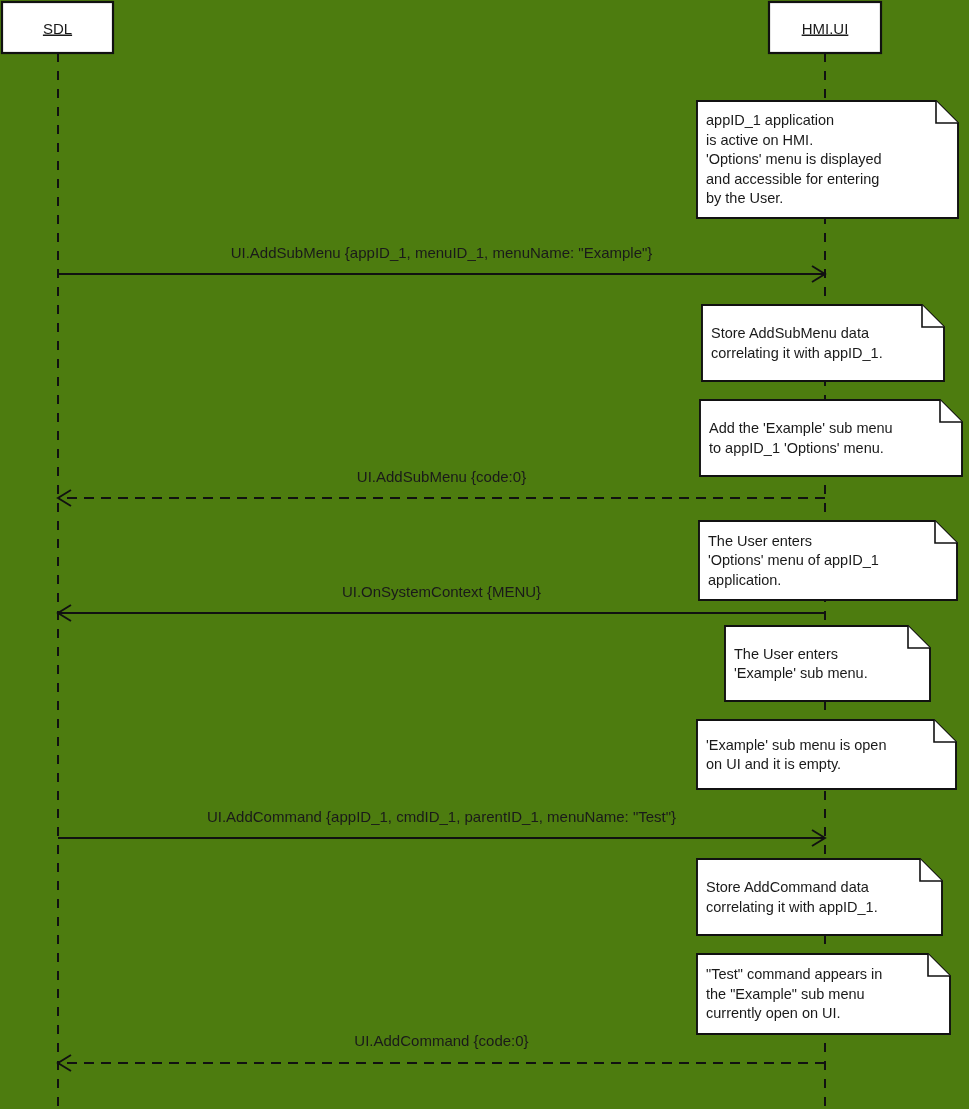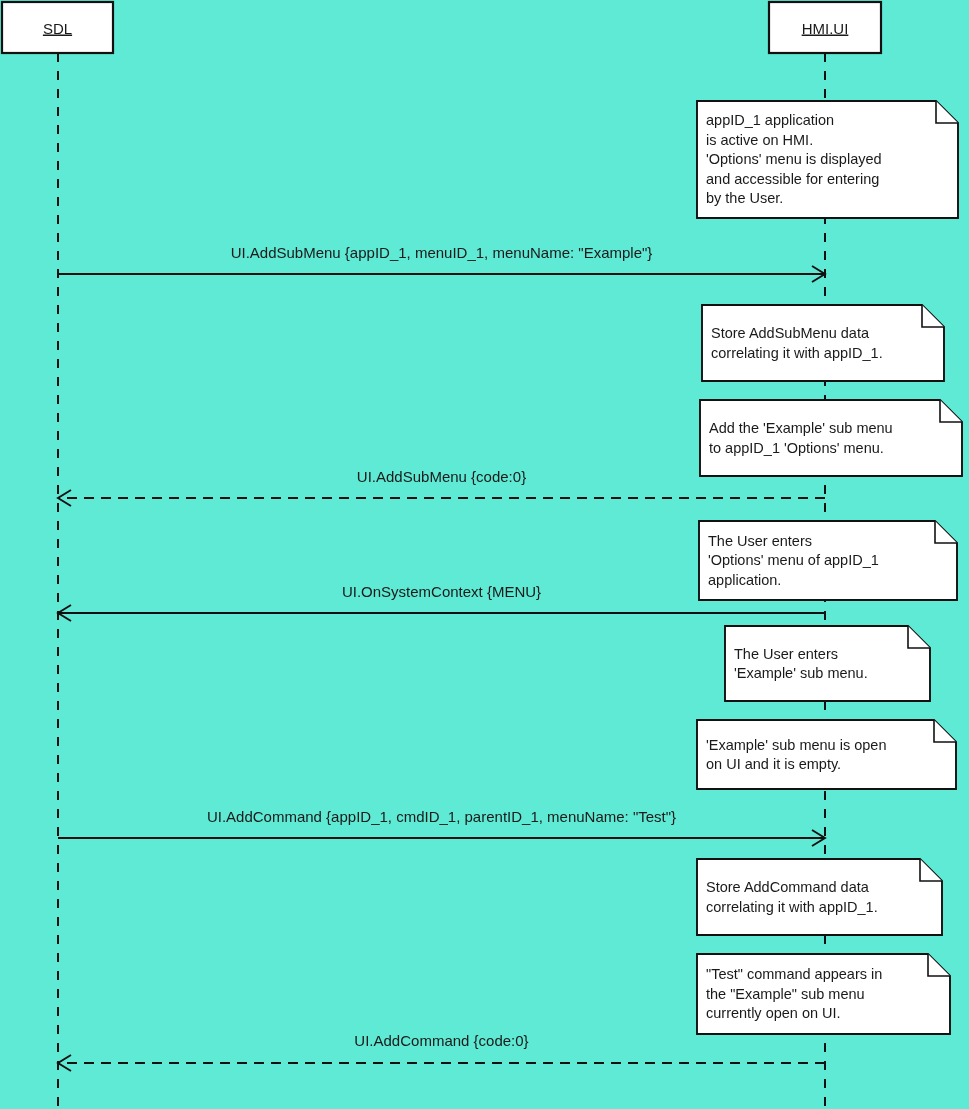--- a/index.html
+++ b/index.html
@@ -7,21 +7,21 @@
     padding: 0;
     background: #ffffff;
   }
   body {
     font-family: "Liberation Sans", sans-serif;
   }
   #diagram-root {
     position: relative;
     width: 969px;
     height: 1109px;
-    background: #5eead4;
+    background: #4d7c0f;
     overflow: hidden;
   }
   #seq-svg {
     position: absolute;
     top: 0;
     left: 0;
     width: 969px;
     height: 1109px;
   }
   .lifeline-title {

